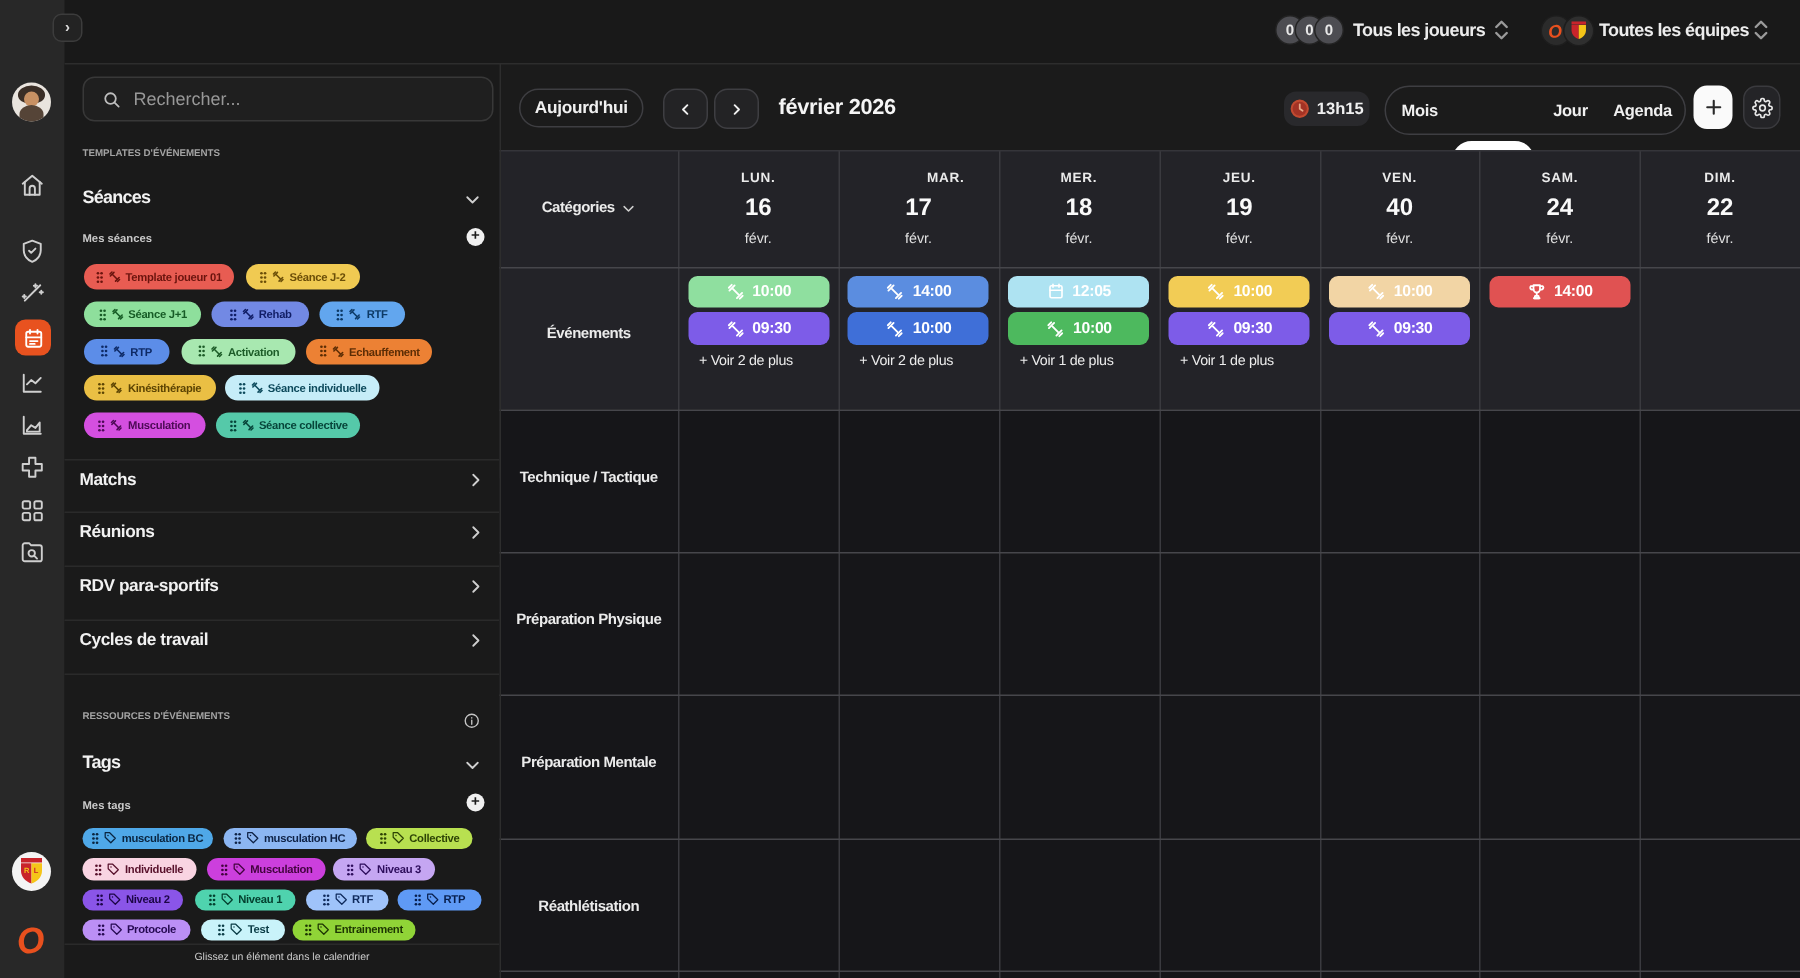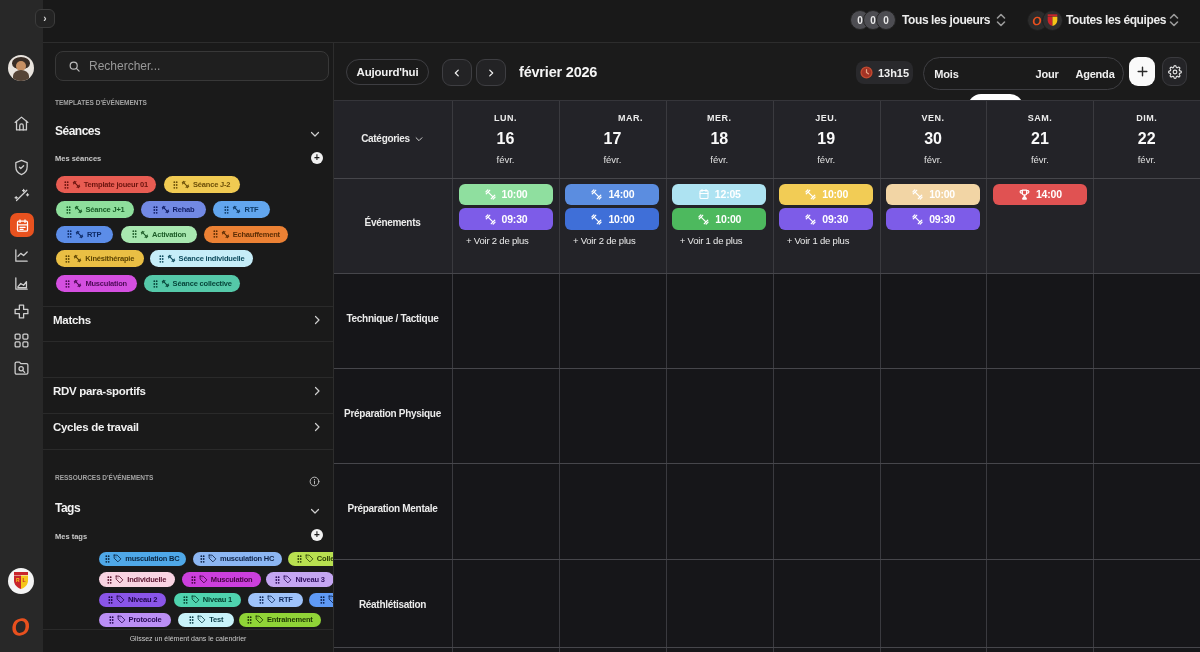--- a/index.html
+++ b/index.html
@@ -29,21 +29,21 @@
 .micro { font-size:6.5px; font-weight:700; letter-spacing:0; color:#a3a3a3; }
 .h1 { font-size:12px; font-weight:700; color:#f2f2f2; letter-spacing:-0.5px; }
 .h2 { font-size:7.5px; font-weight:700; color:#c9c9c9; }
 .seprow { left:0; width:290px; height:0; border-top:1px solid #2a2a2a; }
 .secline { left:10px; width:270px; display:flex; align-items:center; justify-content:space-between; }
 .sectitle { font-size:11.5px; font-weight:700; color:#f2f2f2; letter-spacing:-0.3px; }
 .chev { color:#cfcfcf; }
 .pluscirc { width:12px; height:12px; background:#f0f0f0; border-radius:50%; color:#1a1a1a; display:flex; align-items:center; justify-content:center; font-size:10px; font-weight:700; line-height:1; }
 
 .pill { position:absolute; height:17px; border-radius:9px; display:flex; align-items:center; justify-content:center; gap:3px; font-size:7.5px; font-weight:700; letter-spacing:-0.2px; white-space:nowrap; }
-.tagpill { position:absolute; height:14.5px; border-radius:8px; display:flex; align-items:center; justify-content:center; gap:3px; font-size:7.5px; font-weight:700; letter-spacing:-0.2px; white-space:nowrap;margin-left:44px; }
+.tagpill { position:absolute; height:14.5px; border-radius:8px; display:flex; align-items:center; justify-content:center; gap:3px; font-size:7.5px; font-weight:700; letter-spacing:-0.2px; white-space:nowrap; }
 #draghint { left:0; top:587px; width:290px; height:23px; border-top:1px solid #2a2a2a; display:flex; align-items:center; justify-content:center; font-size:7px; color:#cccccc; padding-bottom:5px; }
 #sbscroll { left:333px; top:172px; width:3.5px; height:148px; background:#48484c; border-radius:2px; }
 
 
 #cal { left:333px; top:42px; width:867px; height:610px; background:#1b1b1b; }
 #toolbar { left:0; top:0; width:867px; height:58px; }
 .btn { border:1px solid #3e3e42; border-radius:9px; color:#f0f0f0; display:flex; align-items:center; justify-content:center; }
 #btn-today { left:13px; top:17px; width:83px; height:26px; border-radius:13px; font-size:11.5px; font-weight:700; letter-spacing:-0.2px; }
 #btn-prev { left:109px; top:17px; width:30px; height:27px; background:#232325; }
 #btn-next { left:143px; top:17px; width:30px; height:27px; background:#232325; }
@@ -429,20 +429,26 @@
       </div>
 
     <div class="abs seprow" style="top:263.5px;"></div>
     <div class="abs secline" style="top:272px;">
         <span class="sectitle">Matchs</span>
         <svg width="12" height="12" viewBox="0 0 24 24" fill="none" stroke="#cfcfcf" stroke-width="2.4" stroke-linecap="round" stroke-linejoin="round">
           <path d="m9 5 7 7-7 7"></path>
         </svg>
       </div>
     <div class="abs seprow" style="top:299.4px;"></div>
+    <div class="abs secline" style="top:307px;">
+        <span class="sectitle">Réunions</span>
+        <svg width="12" height="12" viewBox="0 0 24 24" fill="none" stroke="#cfcfcf" stroke-width="2.4" stroke-linecap="round" stroke-linejoin="round">
+          <path d="m9 5 7 7-7 7"></path>
+        </svg>
+      </div>
     <div class="abs seprow" style="top:335.2px;"></div>
     <div class="abs secline" style="top:343px;">
         <span class="sectitle">RDV para-sportifs</span>
         <svg width="12" height="12" viewBox="0 0 24 24" fill="none" stroke="#cfcfcf" stroke-width="2.4" stroke-linecap="round" stroke-linejoin="round">
           <path d="m9 5 7 7-7 7"></path>
         </svg>
       </div>
     <div class="abs seprow" style="top:371px;"></div>
     <div class="abs secline" style="top:379px;">
         <span class="sectitle">Cycles de travail</span>
@@ -732,24 +738,24 @@
       <div class="dayname" style="left:244px;">MAR.</div>
       <div class="daynum" style="left:225.9px;">17</div>
       <div class="daymon" style="left:225.9px;">févr.</div>
       <div class="dayname" style="left:332.8px;">MER.</div>
       <div class="daynum" style="left:332.8px;">18</div>
       <div class="daymon" style="left:332.8px;">févr.</div>
       <div class="dayname" style="left:439.7px;">JEU.</div>
       <div class="daynum" style="left:439.7px;">19</div>
       <div class="daymon" style="left:439.7px;">févr.</div>
       <div class="dayname" style="left:546.6px;">VEN.</div>
-      <div class="daynum" style="left:546.6px;">30</div>
+      <div class="daynum" style="left:546.6px;">40</div>
       <div class="daymon" style="left:546.6px;">févr.</div>
       <div class="dayname" style="left:653.4px;">SAM.</div>
-      <div class="daynum" style="left:653.4px;">21</div>
+      <div class="daynum" style="left:653.4px;">24</div>
       <div class="daymon" style="left:653.4px;">févr.</div>
       <div class="dayname" style="left:760.2px;">DIM.</div>
       <div class="daynum" style="left:760.2px;">22</div>
       <div class="daymon" style="left:760.2px;">févr.</div>
 
       <div class="abs catlabel" style="top:116.5px;">Événements</div>
       <div class="abs catlabel" style="top:212.7px;">Technique / Tactique</div>
       <div class="abs catlabel" style="top:307.8px;">Préparation Physique</div>
       <div class="abs catlabel" style="top:403px;">Préparation Mentale</div>
       <div class="abs catlabel" style="top:498.5px;">Réathlétisation</div>

